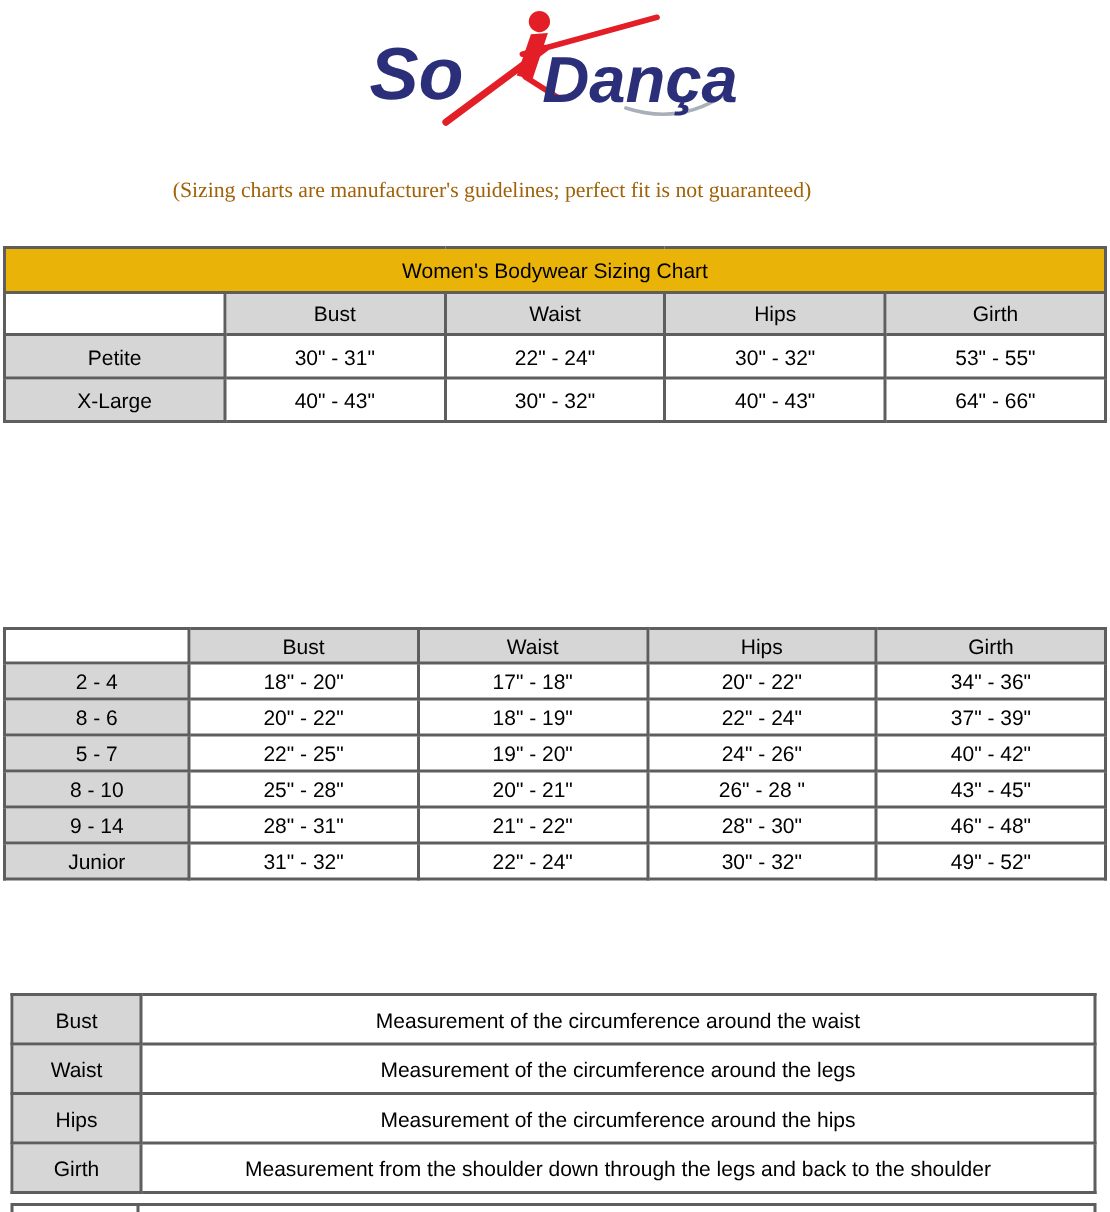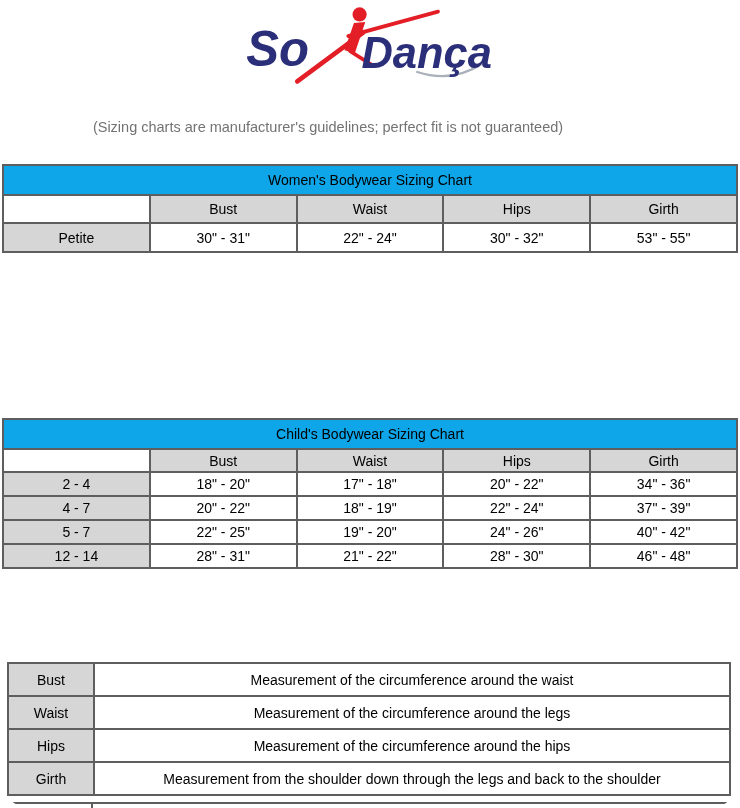--- a/index.html
+++ b/index.html
@@ -1,38 +1,38 @@
 <!DOCTYPE html>
 <html style="--title-blue: #1b78d4; --header-gray: #d6d6d6; --logo-navy: #2b2e78;"><head>
 <meta charset="utf-8">
 <style>
   html,body { margin:0; padding:0; background:#fff; }
   .page {
     position:relative; width:740px; height:808px; background:#fff;
-    overflow:hidden; font-family:"Liberation Sans", sans-serif;border-radius:31px;
+    overflow:hidden; font-family:"Liberation Sans", sans-serif;
   }
   .logo-wrap { position:absolute; top:4px; left:50%; transform:translateX(-50%); }
   .logo-wrap svg text {
     font-family:"Liberation Sans", sans-serif; font-style:italic; font-weight:700;
     fill:var(--logo-navy,#2b2e78);
   }
   .disclaimer {
     position:absolute; top:119px; left:0; width:656px; text-align:center;
-    font-size:14.5px; color:#737373;
+    font-size:14.5px; color:#a16207;font-family:Liberation Serif, serif;
   }
   table.grid {
     position:absolute; border-collapse:collapse; table-layout:fixed; background:#fff;
   }
   table.grid td {
     border:2px solid #5e5e5e; text-align:center; font-size:14px; color:#000;
     padding:0; overflow:hidden; white-space:nowrap;
   }
   td.t-title {
     text-align:left; padding-left:8px; font-size:17px;
-    color:var(--title-blue,#1b78d4); background:#0ea5e9; height:28px;
+    color:var(--title-blue,#1b78d4); background:#eab308; height:28px;
   }
   td.hdr { background:var(--header-gray,#d6d6d6); }
   td.hdr-first { background:#fff; }
   td.lbl { background:var(--header-gray,#d6d6d6); }
   
   .tbl-women { left:2px; top:164px; width:736px; }
   .tbl-women td.hdr { height:26px; }
   .tbl-women td.hdr-first { width:138px; }
   .tbl-women tr.data-row td { height:27px;text-align:center; }
   
@@ -87,62 +87,80 @@
           <td class="hdr">Hips</td>
           <td class="hdr">Girth</td>
         </tr>
         <tr class="data-row">
           <td class="lbl">Petite</td>
           <td class="val">30" - 31"</td>
           <td class="val">22" - 24"</td>
           <td class="val">30" - 32"</td>
           <td class="val">53" - 55"</td>
         </tr>
+        <tr class="data-row">
+          <td class="lbl">X-Large</td>
+          <td class="val">40" - 43"</td>
+          <td class="val">30" - 32"</td>
+          <td class="val">40" - 43"</td>
+          <td class="val">64" - 66"</td>
+        </tr>
       </tbody>
     </table>
 
   <table class="grid tbl-child">
       <tbody>
-        <tr>
-          <td colspan="5" class="t-title">Child's Bodywear Sizing Chart</td>
-        </tr>
         <tr>
           <td class="hdr hdr-first"></td>
           <td class="hdr">Bust</td>
           <td class="hdr">Waist</td>
           <td class="hdr">Hips</td>
           <td class="hdr">Girth</td>
         </tr>
         <tr class="data-row">
           <td class="lbl">2 - 4</td>
           <td class="val">18" - 20"</td>
           <td class="val">17" - 18"</td>
           <td class="val">20" - 22"</td>
           <td class="val">34" - 36"</td>
         </tr>
         <tr class="data-row">
-          <td class="lbl">4 - 7</td>
+          <td class="lbl">8 - 6</td>
           <td class="val">20" - 22"</td>
           <td class="val">18" - 19"</td>
           <td class="val">22" - 24"</td>
           <td class="val">37" - 39"</td>
         </tr>
         <tr class="data-row">
           <td class="lbl">5 - 7</td>
           <td class="val">22" - 25"</td>
           <td class="val">19" - 20"</td>
           <td class="val">24" - 26"</td>
           <td class="val">40" - 42"</td>
         </tr>
         <tr class="data-row">
-          <td class="lbl">12 - 14</td>
+          <td class="lbl">8 - 10</td>
+          <td class="val">25" - 28"</td>
+          <td class="val">20" - 21"</td>
+          <td class="val">26" - 28 "</td>
+          <td class="val">43" - 45"</td>
+        </tr>
+        <tr class="data-row">
+          <td class="lbl">9 - 14</td>
           <td class="val">28" - 31"</td>
           <td class="val">21" - 22"</td>
           <td class="val">28" - 30"</td>
           <td class="val">46" - 48"</td>
+        </tr>
+        <tr class="data-row">
+          <td class="lbl">Junior</td>
+          <td class="val">31" - 32"</td>
+          <td class="val">22" - 24"</td>
+          <td class="val">30" - 32"</td>
+          <td class="val">49" - 52"</td>
         </tr>
       </tbody>
     </table>
 
   <table class="grid tbl-defs">
       <tbody>
         <tr class="data-row">
           <td class="lbl">Bust</td>
           <td class="val">Measurement of the circumference around the waist</td>
         </tr>

